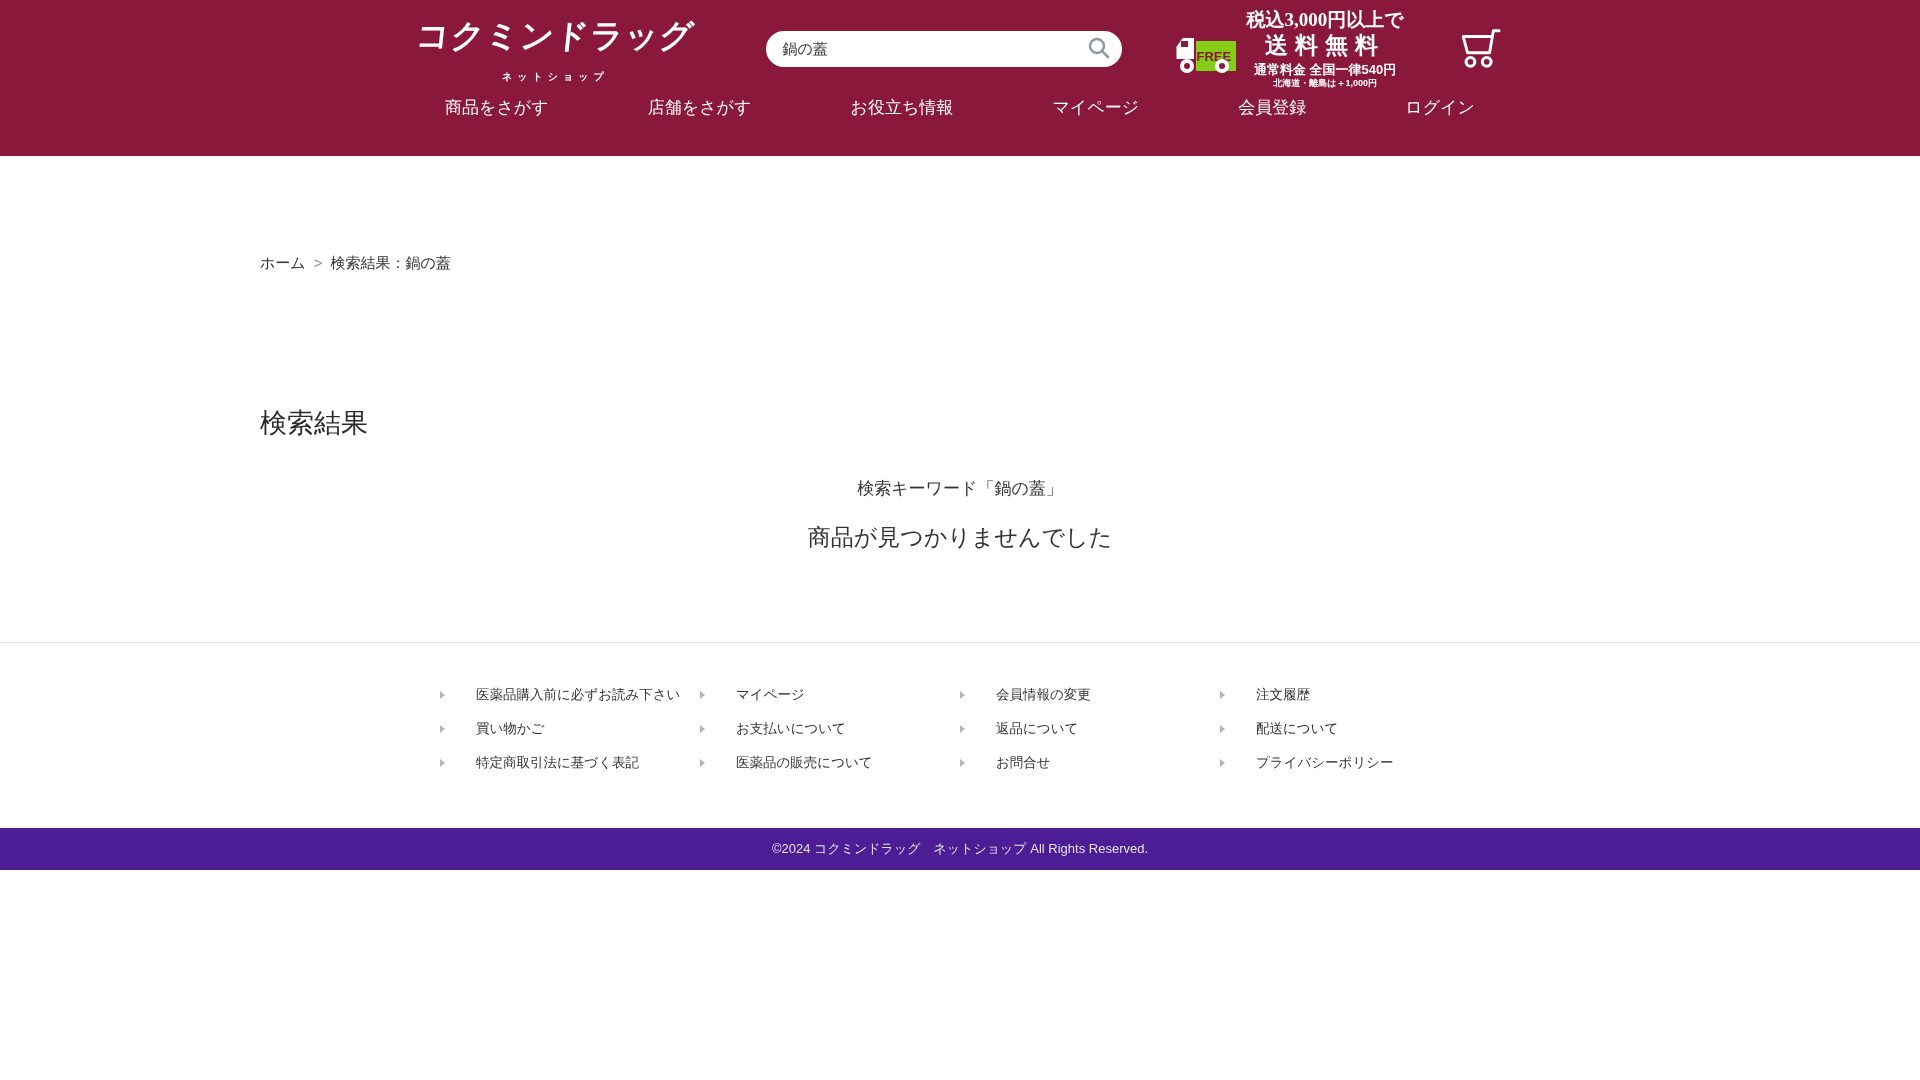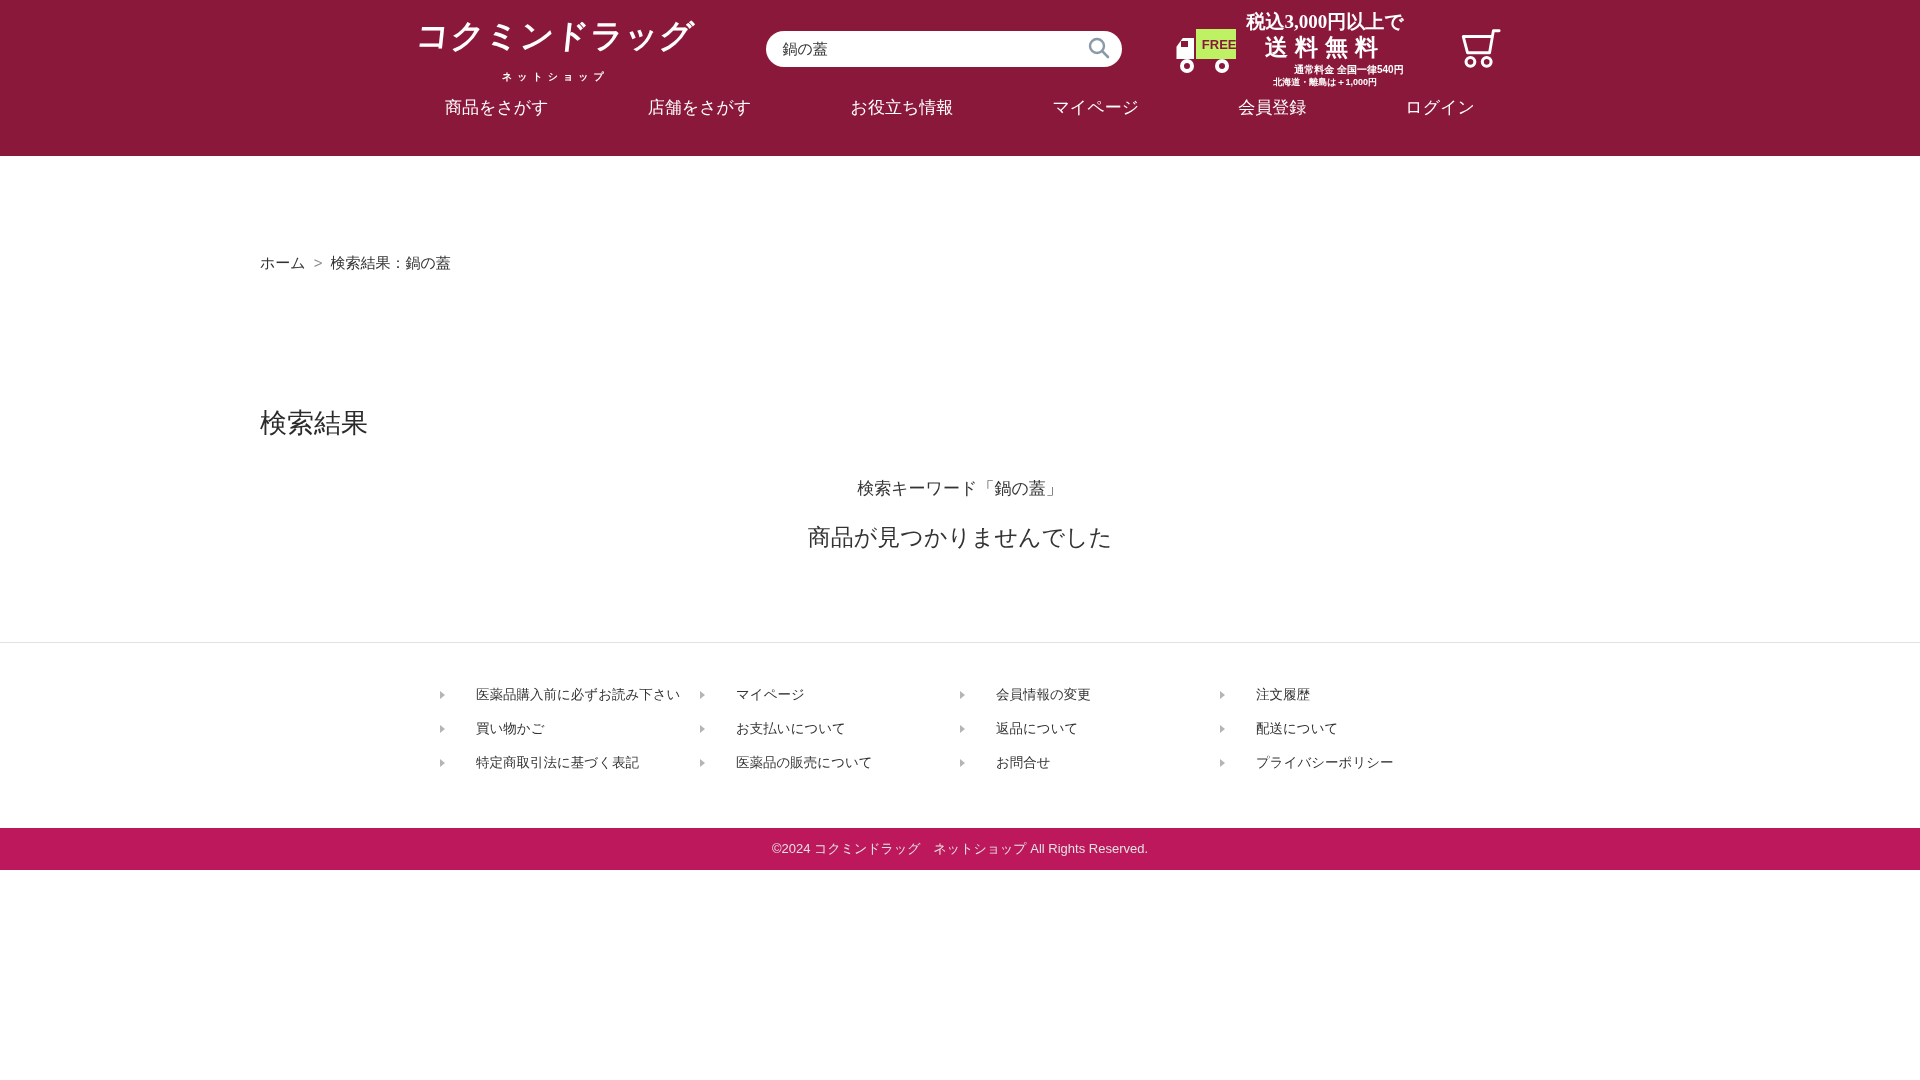--- a/index.html
+++ b/index.html
@@ -20,32 +20,32 @@
   .search-box { position:relative; width:356px; }
   .search-box input {
     width:100%; height:36px; border:none; border-radius:18px;
     padding:0 42px 0 16px; font-size:15px; color:#333; outline:none;
     font-family:"Liberation Sans","DejaVu Sans",sans-serif;
   }
   .search-btn { position:absolute; right:10px; top:5px; width:26px; height:26px; background:none; border:none; padding:0; cursor:pointer; }
   
   .ship { display:flex; align-items:center; margin-left:54px; color:#fff; }
   .truck { position:relative; width:60px; height:48px; margin-right:10px; }
-  .truck-box { position:absolute; right:0; top:4px; width:40px; height:30px; background:#bef264;
-    display:flex; align-items:center; justify-content:flex-end; font-weight:bold; font-size:13px; color:#8A183B; }
+  .truck-box { position:absolute; right:0; top:16px; width:40px; height:30px; background:#84cc16;
+    display:flex; align-items:center; justify-content:flex-start; font-weight:bold; font-size:13px; color:#8A183B; }
   .truck-cab { position:absolute; left:0; top:13px; width:18px; height:21px; background:#fff;
     clip-path:polygon(35% 0, 100% 0, 100% 100%, 0 100%, 0 42%); }
   .truck-cab-window { position:absolute; left:5px; top:3px; width:7px; height:6px; background:#8A183B; }
   .wheel { position:absolute; bottom:0; width:14px; height:14px; background:#fff; border-radius:50%; }
   .wheel::after { content:""; position:absolute; left:4px; top:4px; width:6px; height:6px; background:#8A183B; border-radius:50%; }
   .wheel-l { left:4px; } .wheel-r { right:7px; }
   .ship-text { text-align:center; line-height:1.15; }
   .ship-l1 { font-size:19px; font-weight:bold;font-family:Liberation Serif, serif; }
   .ship-l2 { font-size:23px; font-weight:bold; letter-spacing:7px; margin-top:1px; }
-  .ship-l3 { font-size:10px; font-weight:bold; margin-top:4px;text-align:right; }
+  .ship-l3 { font-size:13px; font-weight:bold; margin-top:4px; }
   .ship-l4 { font-size:9px; font-weight:bold; margin-top:1px; }
   .cart-btn { margin-left:52px; background:none; border:none; padding:0; cursor:pointer; }
   
   .header-nav { display:flex; justify-content:space-between; width:1030px; margin:18px auto 0; }
   .header-nav a { color:#fff; font-size:17px; text-decoration:none; cursor:pointer; white-space:nowrap; }
   
   .content { height:448px;margin-top:38px; }
   .inner { width:1400px; margin:0 auto; }
   .breadcrumb { padding-top:60px; font-size:15px; color:#333; }
   .breadcrumb a { color:#333; text-decoration:none; cursor:pointer; }
@@ -55,21 +55,21 @@
   .no-results { margin-top:22px; text-align:center; font-size:23px; color:#333; }
   
   .footer-links { border-top:1px solid #e2e2e2; padding:44px 0 58px; }
   .footer-cols { display:flex; width:1040px; margin:0 auto; }
   .footer-col { width:260px; }
   .footer-col a { display:flex; align-items:center; font-size:13.5px; line-height:15px; color:#333;
     text-decoration:none; margin-bottom:19px; cursor:pointer; white-space:nowrap;gap:24px; }
   .footer-col a:last-child { margin-bottom:0; }
   .chev { display:inline-block; width:0; height:0; margin-right:7px;
     border-left:5px solid #b5b5b5; border-top:4px solid transparent; border-bottom:4px solid transparent; }
-  .bottom-bar { background:#be185d; height:42px; line-height:42px; text-align:center; color:#e3e3e3; font-size:13px; }
+  .bottom-bar { background:#4c1d95; height:42px; line-height:42px; text-align:center; color:#e3e3e3; font-size:13px; }
 </style>
 </head>
 <body>
 
 <header class="header">
   <div class="header-top">
     <div class="logo">
       <div class="logo-title">コクミンドラッグ</div>
       <div class="logo-sub">ネットショップ</div>
     </div>

